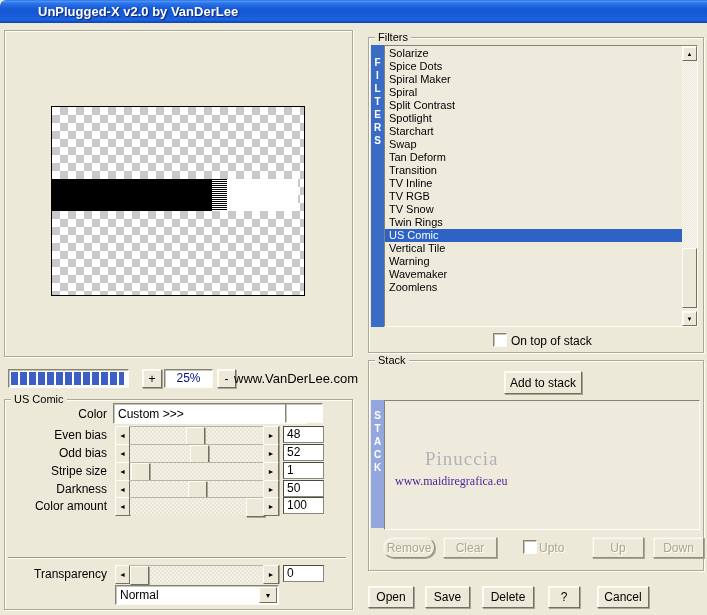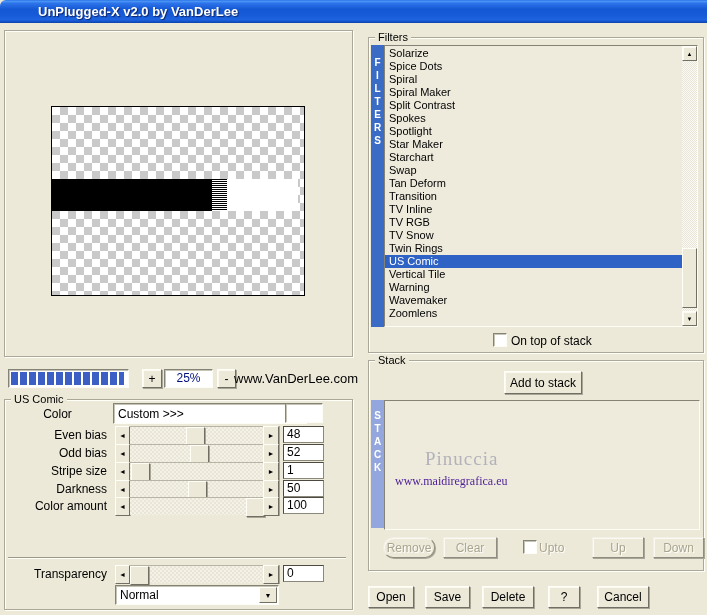--- a/index.html
+++ b/index.html
@@ -125,21 +125,21 @@
   </div>
   <div class="btn3d" style="left:142px;top:369px;width:18px;height:17px;">+</div>
   <div class="sunken zoom-value">25%</div>
   <div class="btn3d" style="left:217px;top:369px;width:17px;height:17px;">-</div>
   <div class="vanderlee">www.VanDerLee.com</div>
 
   <div class="groupbox" style="left:4px;top:399px;width:347px;height:209px;">
     <span class="grouplabel">US Comic</span>
   </div>
 
-  <label class="inline" style="left:8px;top:407px;width:99px;text-align:center;">Color</label>
+  <label class="inline" style="left:8px;top:407px;width:99px;text-align:right;">Color</label>
   <div class="combo" style="left:113px;top:403px;width:164px;height:19px;padding-left:28px;">
     <span class="combo-text">Custom &gt;&gt;&gt;</span>
     <span class="combo-arrow">▼</span>
   </div>
   <div class="sunken" style="left:285px;top:403px;width:36px;height:18px;"></div>
 
   <div class="slider-row" style="top:426px;">
       <div class="slider-label">Even bias</div>
       <div class="sl-btn left arrowglyph">◄</div>
       <div class="sl-track">
@@ -211,26 +211,24 @@
       <div>L</div>
       <div>T</div>
       <div>E</div>
       <div>R</div>
       <div>S</div>
     </div>
   <div class="filters-list">
     <div class="list-items">
         <div class="list-item">Solarize</div>
         <div class="list-item">Spice Dots</div>
+        <div class="list-item">Spiral Maker</div>
         <div class="list-item">Spiral</div>
-        <div class="list-item">Spiral Maker</div>
         <div class="list-item">Split Contrast</div>
-        <div class="list-item">Spokes</div>
         <div class="list-item">Spotlight</div>
-        <div class="list-item">Star Maker</div>
         <div class="list-item">Starchart</div>
         <div class="list-item">Swap</div>
         <div class="list-item">Tan Deform</div>
         <div class="list-item">Transition</div>
         <div class="list-item">TV Inline</div>
         <div class="list-item">TV RGB</div>
         <div class="list-item">TV Snow</div>
         <div class="list-item">Twin Rings</div>
         <div class="list-item selected">US Comic</div>
         <div class="list-item">Vertical Tile</div>

